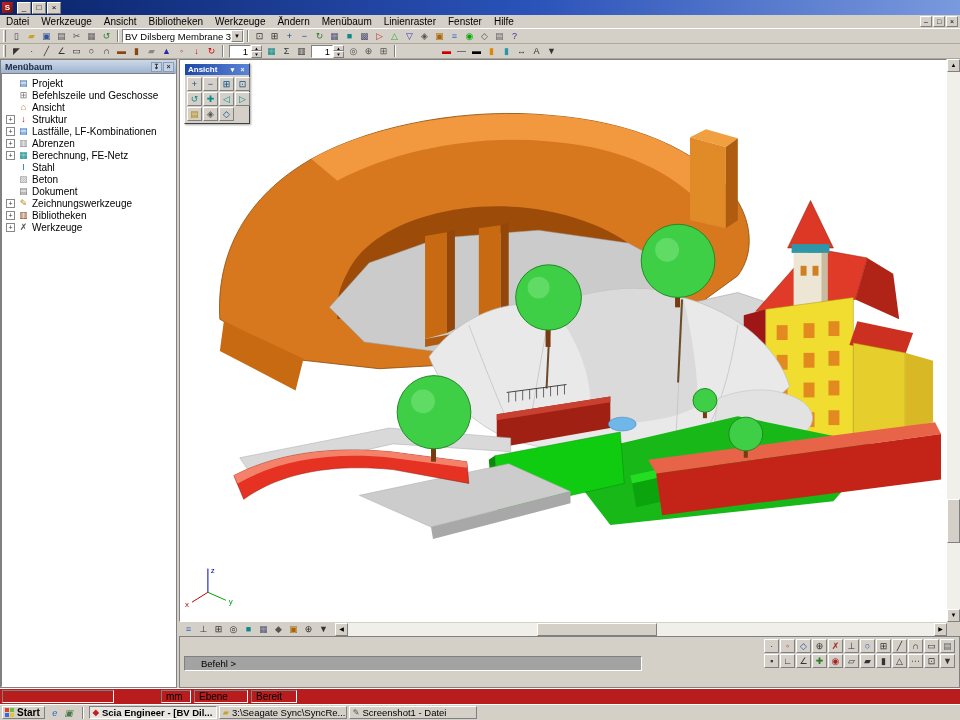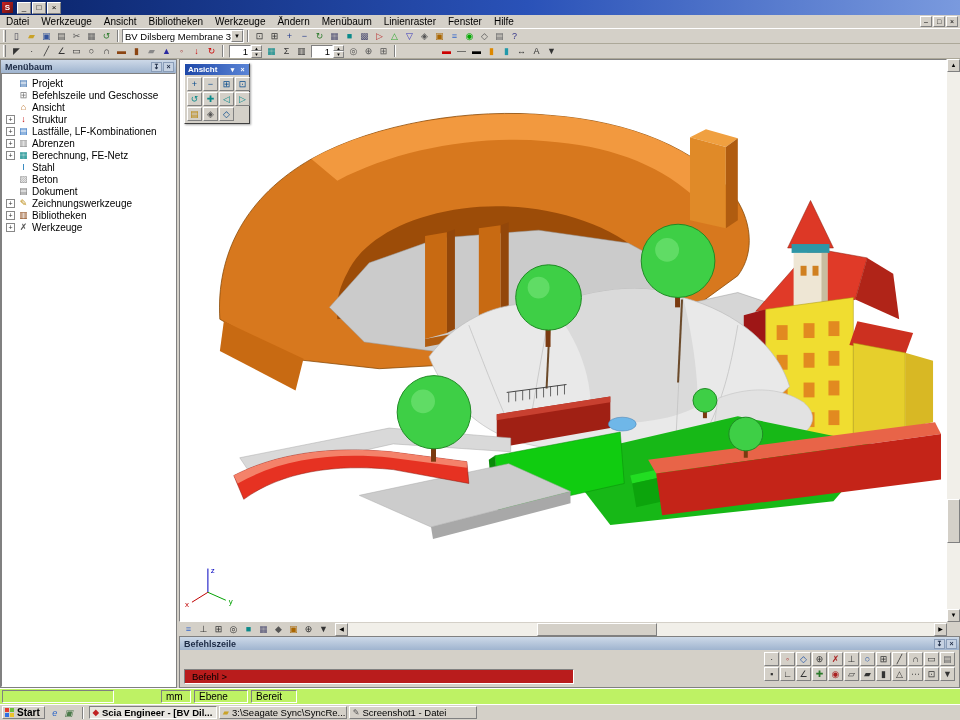--- a/index.html
+++ b/index.html
@@ -77,27 +77,27 @@
   .bottomrow { position:absolute; left:0; top:563px; width:781px; height:14px; display:flex; align-items:center; background:#d4d0c8; }
   .bottomrow .tb-group { padding-left:2px; }
   .hscroll { position:relative; flex:1; height:13px; background:#f1efe9; margin-left:4px; display:flex; }
   .hthumb { position:absolute; left:33%; top:0; width:120px; height:13px; }
   .hscroll .right-btn { position:absolute; right:0; }
   .scroll-corner { width:13px; height:13px; background:#d4d0c8; }
 
   
   .command { position:absolute; left:0; top:577px; width:781px; height:52px; background:#d4d0c8; border:1px solid #808080; }
   .command-body { position:relative; height:38px; }
-  .cmd-input { position:absolute; left:4px; top:19px; width:390px; height:15px; background:#b91c1c; border:1px solid; border-color:#808080 #fff #fff #808080; font-size:9.5px; line-height:13px; padding-left:7px; }
+  .cmd-input { position:absolute; left:4px; top:19px; width:458px; height:15px; background:#a3a3a3; border:1px solid; border-color:#808080 #fff #fff #808080; font-size:9.5px; line-height:13px; padding-left:16px; }
   .snap-rows { position:absolute; right:4px; top:2px; }
   .snap-row { display:flex; }
   .snap-icon { width:15px; height:14px; display:flex; align-items:center; justify-content:center; font-size:9px; border:1px solid; border-color:#fff #808080 #808080 #fff; background:#d4d0c8; margin:0 0 1px 1px; }
 
   
-  .statusbar { position:absolute; left:0; top:688px; width:960px; height:16px; background:#bef264; border-top:1px solid #fff; display:flex; align-items:center; font-size:10px; padding:0 2px; }
+  .statusbar { position:absolute; left:0; top:688px; width:960px; height:16px; background:#b91c1c; border-top:1px solid #fff; display:flex; align-items:center; font-size:10px; padding:0 2px; }
   .status-cell { height:13px; line-height:12px; padding:0 4px; margin-right:3px; }
   .cell-msg { width:112px; } .cell-unit { width:30px; } .cell-plane { width:54px; } .cell-status { width:46px; }
   .cell-gap { width:44px; }
 
   
   .taskbar { position:absolute; left:0; top:704px; width:960px; height:16px; background:#d4d0c8; border-top:1px solid #fff; display:flex; align-items:center; padding:1px 2px; }
   .start-btn { display:flex; align-items:center; height:13px; padding:0 4px 0 2px; font-size:10px; font-weight:bold; }
   .flag { display:grid; grid-template-columns:4px 4px; grid-template-rows:4px 4px; gap:1px; margin-right:3px; }
   .flag i { display:block; } .f1{background:#e33b2e;} .f2{background:#6cbf3c;} .f3{background:#2e6fe3;} .f4{background:#eac22a;}
   .ql { display:flex; margin:0 3px; }
@@ -655,25 +655,20 @@
           </div>
         <div class="hscroll">
           <div class="scroll-btn raised">◀</div>
           <div class="hthumb raised"></div>
           <div class="scroll-btn raised right-btn">▶</div>
         </div>
         <div class="scroll-corner"></div>
       </div>
 
       <div class="command">
-        <div class="panel-header">
-          <span>Befehlszeile</span>
-          <span style="margin-left:auto" class="ph-btn">↧</span>
-          <span class="ph-btn">×</span>
-        </div>
         <div class="command-body">
           <div class="cmd-input">Befehl &gt;</div>
           <div class="snap-rows">
             <div class="snap-row">
 
             <span class="snap-icon">
                   <span style="color: rgb(51, 51, 51);">∙</span>
                 </span>
                 <span class="snap-icon">
                   <span style="color: rgb(170, 34, 34);">◦</span>

